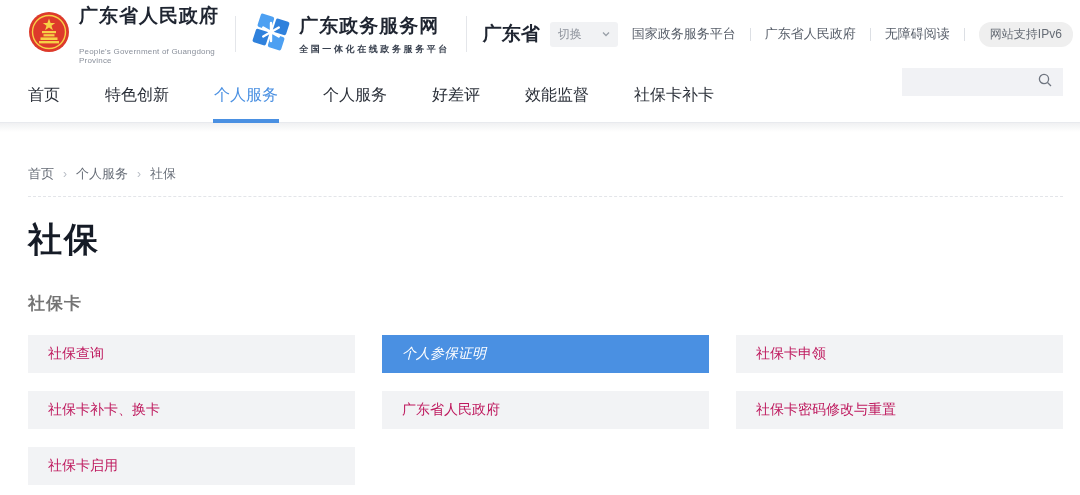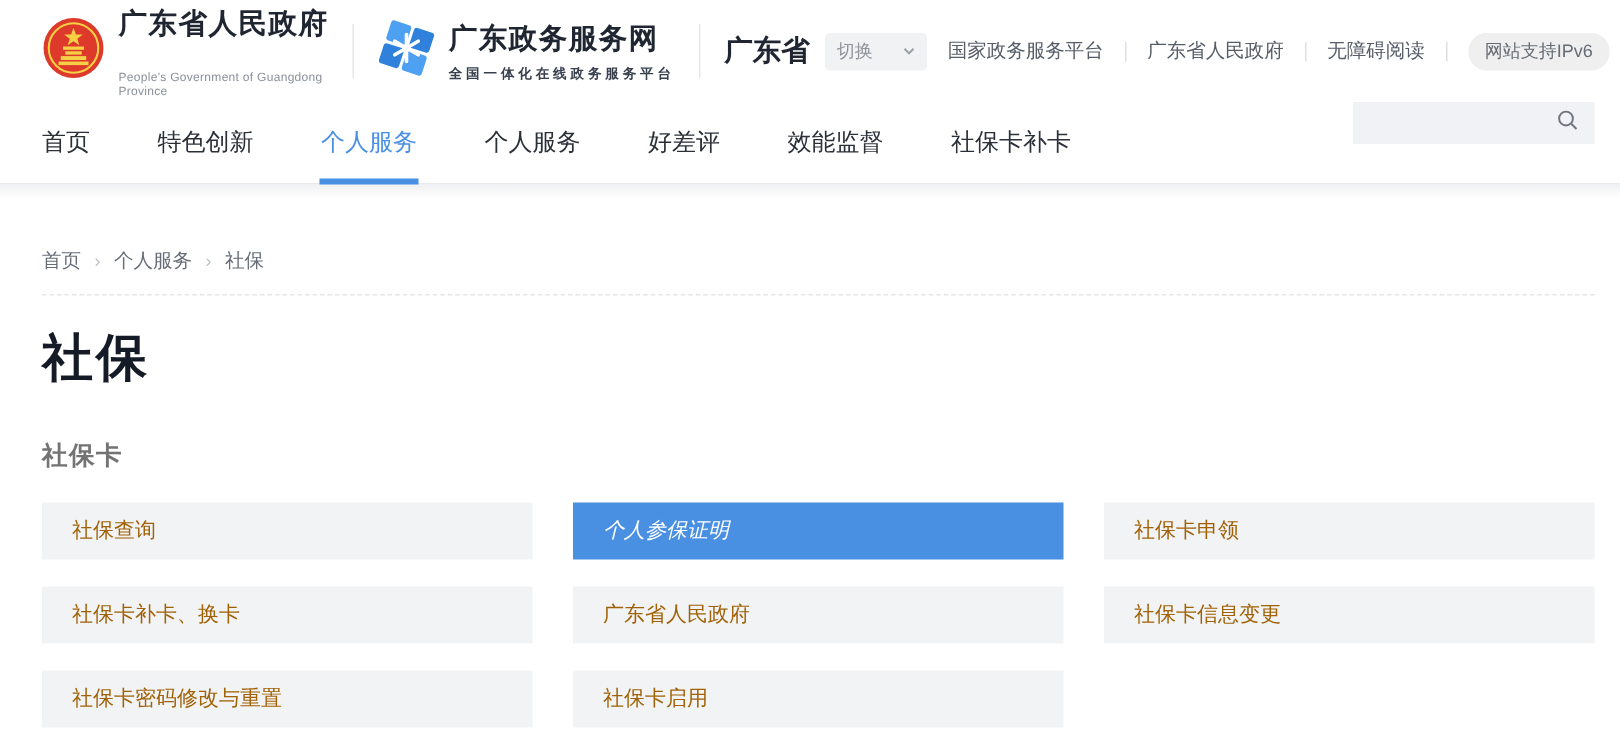--- a/index.html
+++ b/index.html
@@ -63,21 +63,21 @@
   .crumb.current { cursor: default; }
   .crumb-sep { color: #b9bec6; font-size: 12px; }
   .page-title { margin-top: 25px; font-size: 34px; line-height: 1; font-weight: 700; color: #151b26; letter-spacing: 2px; }
   .section-title { margin-top: 38px; font-size: 17px; line-height: 1.2; font-weight: 700; color: #737373; letter-spacing: 1px; }
   .svc-grid {
     margin-top: 21px; display: grid; grid-template-columns: repeat(3, 1fr);
     column-gap: 27px; row-gap: 18px;
   }
   .svc {
     height: 38px; background: #f2f3f5; display: flex; align-items: center;
-    padding: 0 20px; font-size: 14px; color: #a16207; cursor: pointer; white-space: nowrap;
+    padding: 0 20px; font-size: 14px; color: #be185d; cursor: pointer; white-space: nowrap;
   }
   .svc.active { background: #4a90e2; color: #fff; font-style: italic; }
 </style>
 </head>
 <body>
 
 <header>
   <div class="topbar">
     <div class="brand-left">
 
@@ -186,18 +186,17 @@
 
   <h1 class="page-title">社保</h1>
   <h2 class="section-title">社保卡</h2>
 
   <div class="svc-grid">
     <div class="svc">社保查询</div>
     <div class="svc active">个人参保证明</div>
     <div class="svc">社保卡申领</div>
     <div class="svc">社保卡补卡、换卡</div>
     <div class="svc">广东省人民政府</div>
-    <div class="svc">社保卡信息变更</div>
     <div class="svc">社保卡密码修改与重置</div>
     <div class="svc">社保卡启用</div>
   </div>
 
 </main>
 
 </body></html>

